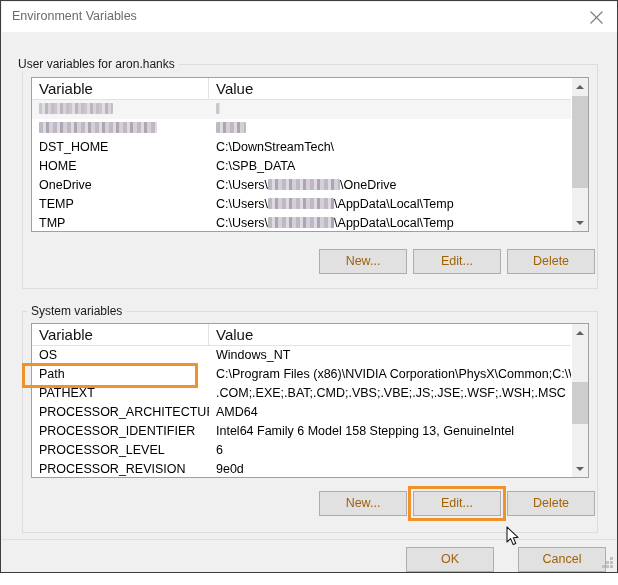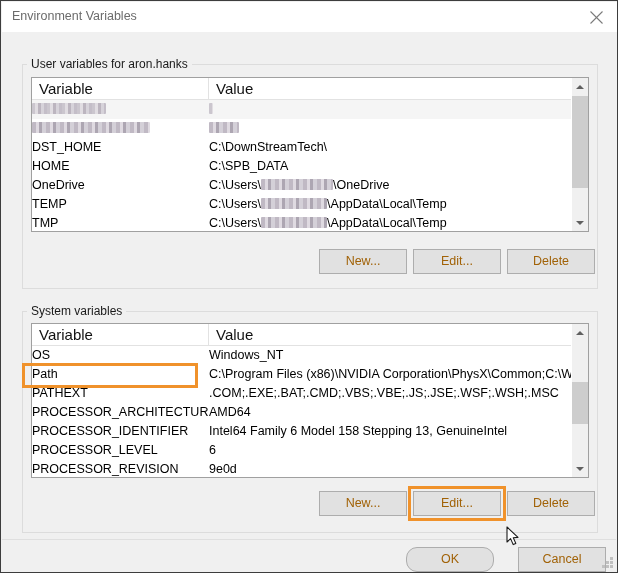--- a/index.html
+++ b/index.html
@@ -116,20 +116,21 @@
   .lv-row .cell {
     position: absolute;
     top: 0;
     height: 19px;
     line-height: 19px;
     font-size: 12.5px;
     color: #000000;
     white-space: nowrap;
     overflow: hidden;
     box-sizing: border-box;
+    padding-left: 7px;
   }
   .cell.c-var { left: 0; width: 177px; }
   .cell.c-val { left: 177px; right: 2px; }
 
   .lv-row.alt { background: #f5f5f5; }
 
   
   .redact {
     display: inline-block;
     height: 11px;
@@ -254,21 +255,21 @@
     <div class="titlebar-text">Environment Variables</div>
     <div class="close-btn">
       <svg width="13" height="13" viewBox="0 0 13 13" aria-hidden="true">
         <line x1="0.5" y1="0.5" x2="12.5" y2="12.5" stroke="#7a7a7a" stroke-width="1.1"></line>
         <line x1="12.5" y1="0.5" x2="0.5" y2="12.5" stroke="#7a7a7a" stroke-width="1.1"></line>
       </svg>
     </div>
   </div>
 
   <div class="groupbox" style="left:21px; top:63px; width:576px; height:225px;"></div>
-  <div class="group-legend" style="left:26px; top:56px;">User variables for aron.hanks</div>
+  <div class="group-legend" style="left:13px; top:56px;">User variables for aron.hanks</div>
 
   <div class="listview" style="left:30px; top:76px; width:558px; height:155px;">
     <div class="lv-header">
       <div class="hcell col-var">Variable</div>
       <div class="hcell col-val">Value</div>
     </div>
     <div class="lv-body" id="user-rows">
         <div class="lv-row alt">
           <div class="cell c-var"><span class="redact" style="width: 74px;"></span></div>
           <div class="cell c-val"><span class="redact" style="width: 4px;"></span></div>
@@ -364,21 +365,21 @@
 
   <div class="hl-ring" style="left:21px; top:362px; width:176px; height:25px;"></div>
 
   <button class="btn" style="left:318px; top:490px; width:88px;">New...</button>
   <button class="btn" style="left:412px; top:490px; width:88px;">Edit...</button>
   <button class="btn" style="left:506px; top:490px; width:88px;">Delete</button>
 
   <div class="hl-ring" style="left:407px; top:485px; width:98px; height:35px;"></div>
 
   <div class="footer-sep" style="top:538px;"></div>
-  <button class="btn" style="left:405px; top:546px; width:88px;border-radius:11px;">OK</button>
+  <button class="btn" style="left:405px; top:546px; width:88px;">OK</button>
   <button class="btn" style="left:499px; top:546px; width:88px;margin-left:18px;">Cancel</button>
 
   <div class="grip">
     <span style="right:0; bottom:0;"></span>
     <span style="right:4px; bottom:0;"></span>
     <span style="right:8px; bottom:0;"></span>
     <span style="right:0; bottom:4px;"></span>
     <span style="right:4px; bottom:4px;"></span>
     <span style="right:0; bottom:8px;"></span>
   </div>

